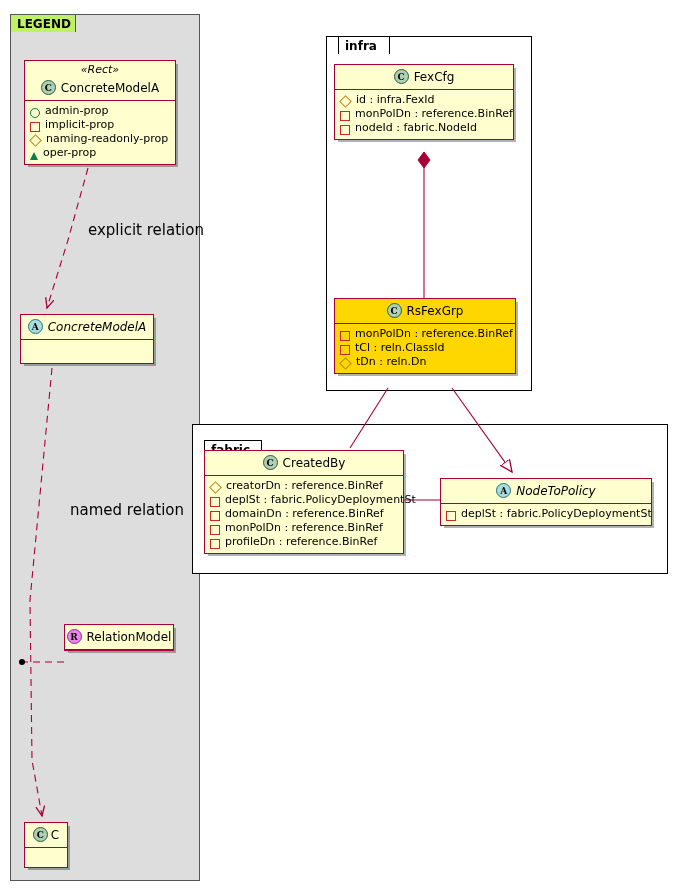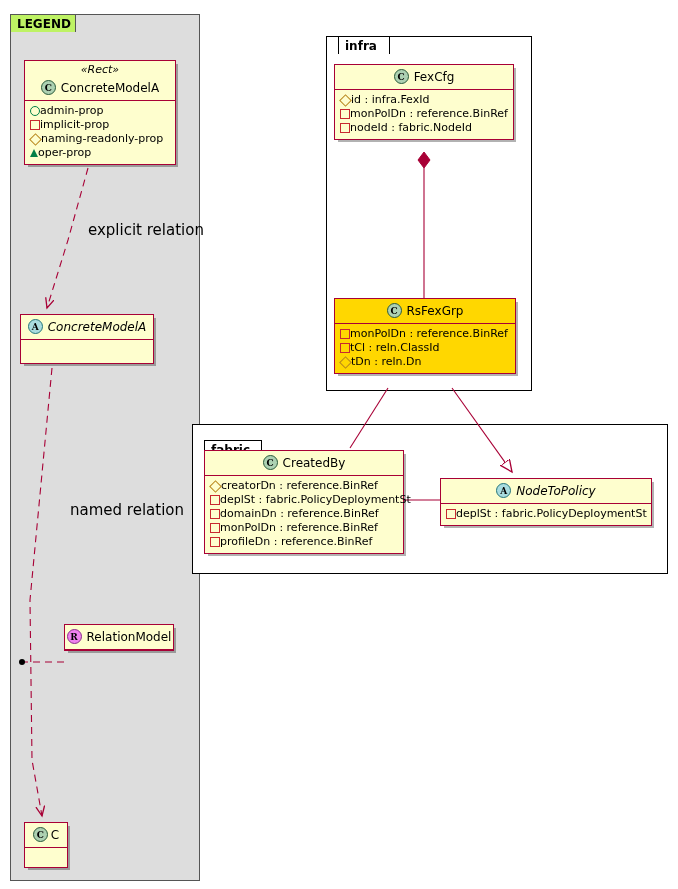--- a/index.html
+++ b/index.html
@@ -90,21 +90,22 @@
   .cls .sep {
     height: 1px;
     background: #a80036;
   }
   .cls .attrs {
     padding: 3px 6px 4px 5px;
   }
   .cls .attrs.empty { height: 16px; }
   .cls .attr {
     display: flex;
-    align-items: center;
+    align-items: flex-end;
+    gap: 5px;
     line-height: 14px;
     white-space: nowrap;
     font-size: 11px;
   }
 
   
   .badge {
     width: 15px; height: 15px;
     border-radius: 50%;
     display: inline-flex;

